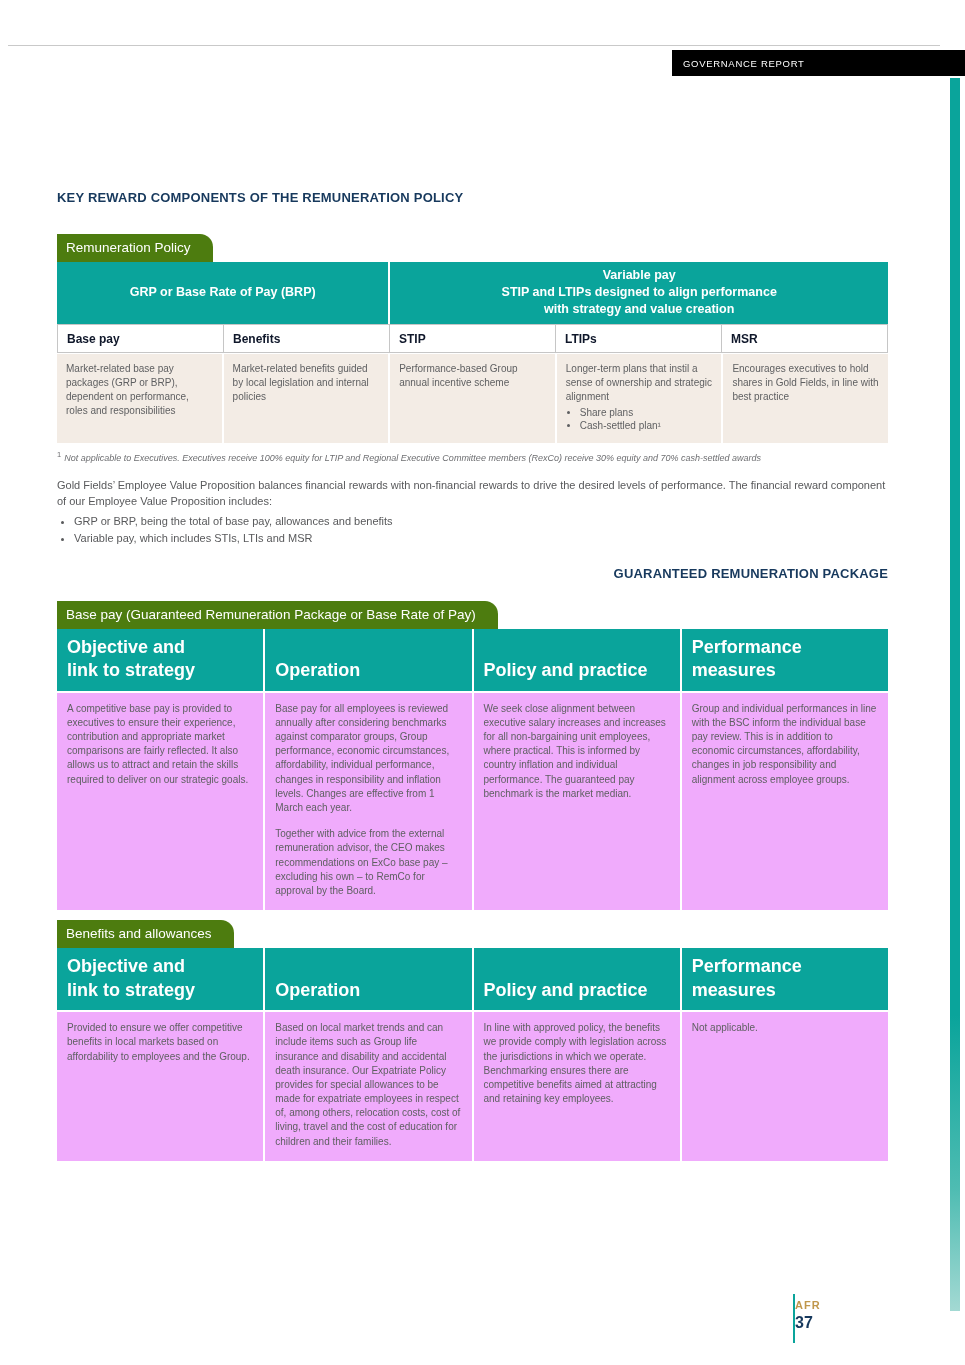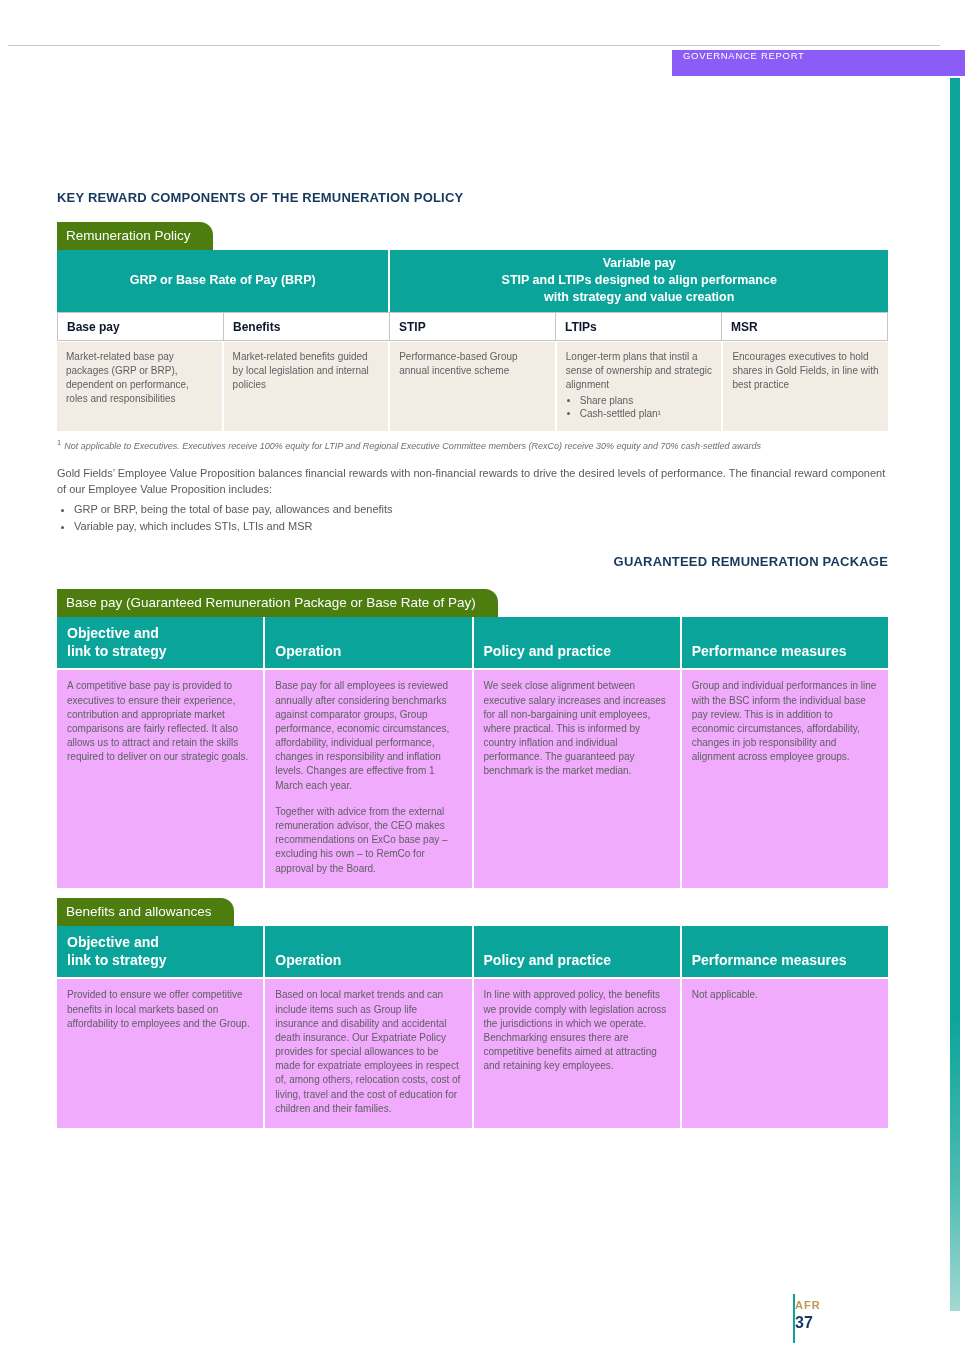--- a/index.html
+++ b/index.html
@@ -3,30 +3,30 @@
 <meta charset="utf-8">
 <style>
   * { margin:0; padding:0; box-sizing:border-box; }
   html,body { background:#ffffff; }
   body { font-family:"Liberation Sans", sans-serif; }
 
   .page { position:relative; width:965px; height:1365px; background:#ffffff; overflow:hidden; }
 
   .top-rule { position:absolute; top:45px; left:8px; width:932px; height:1px; background:#c9c9c9; }
 
-  .gov-banner { position:absolute; top:50px; right:0; width:293px; height:26px; background:#8b5cf6;
-    display:flex; padding-left:11px; }
+  .gov-banner { position:absolute; top:50px; right:0; width:293px; height:26px; background:#000000;
+    display:flex; align-items:center; padding-left:11px; }
   .gov-banner span { color:#ffffff; font-size:9.5px; letter-spacing:0.7px; font-weight:400; }
 
   .right-strip { position:absolute; top:78px; right:5px; width:10px; height:1233px;
     background:linear-gradient(180deg, #0aa49b 0%, #0aa49b 76%, #4ebcb2 90%, #a3d9d3 100%); }
 
   .content { position:absolute; left:57px; top:190px; width:831px; }
 
-  .h1 { color:#17395d; font-size:13px; font-weight:700; line-height:1.2; margin-bottom:16px; letter-spacing:0.2px; }
+  .h1 { color:#17395d; font-size:13px; font-weight:700; line-height:1.2; margin-bottom:28px; letter-spacing:0.2px; }
   .h2 { margin-top:20px; margin-bottom:11px;text-align:right; }
 
   .tab { display:inline-block; background:#4d7c0f; color:#ffffff; font-size:13.5px; font-weight:500;
     padding:6px 22px 6px 9px; border-radius:0 13px 0 0; line-height:1.2; margin-top:8px; }
   .tab.first { margin-top:0; }
   .tab.mt22 { margin-top:10px; }
 
   
   .t1-group { display:flex; gap:2px; }
   .t1-group > div { background:#0aa49b; color:#ffffff; font-weight:700; font-size:12.5px;
@@ -45,21 +45,21 @@
   .cell li { margin:0; }
 
   .footnote { margin-top:7px; font-size:9px; font-style:italic; color:#6d6e71; line-height:1.35; padding-right:8px; }
   .footnote sup { font-style:normal; margin-right:3px; }
 
   .para { margin-top:14px; font-size:11px; color:#58595b; line-height:1.45; }
   .intro-bullets { margin-top:3px; padding-left:17px; font-size:11px; color:#58595b; line-height:1.5; list-style:disc; }
 
   
   .t2-head { display:flex; gap:2px; }
-  .t2-head > div { flex:1; background:#0aa49b; color:#ffffff; font-weight:700; font-size:14px;
+  .t2-head > div { flex:1; background:#0aa49b; color:#ffffff; font-weight:700; font-size:18px;
     padding:7px 10px 8px; display:flex; align-items:flex-end; white-space:pre-line; line-height:1.3; min-height:49px; }
   .t2-row { display:flex; gap:2px; margin-top:2px; }
   .t2-row > .cell { flex:1; background:#f0abfc; padding:9px 10px 12px; font-size:10px; color:#5e5f61; line-height:1.42; }
   .t2-row .cell p + p { margin-top:12px; }
 
   
   .footer { position:absolute; left:793px; top:1294px; display:flex; }
   .footer-rule { width:2px; height:49px; background:#0aa49b; }
   .afr { color:#c0974c; font-weight:700; font-size:11px; letter-spacing:1px; margin-top:5px; }
   .pageno { color:#17395d; font-weight:700; font-size:16px; margin-top:3px; }

